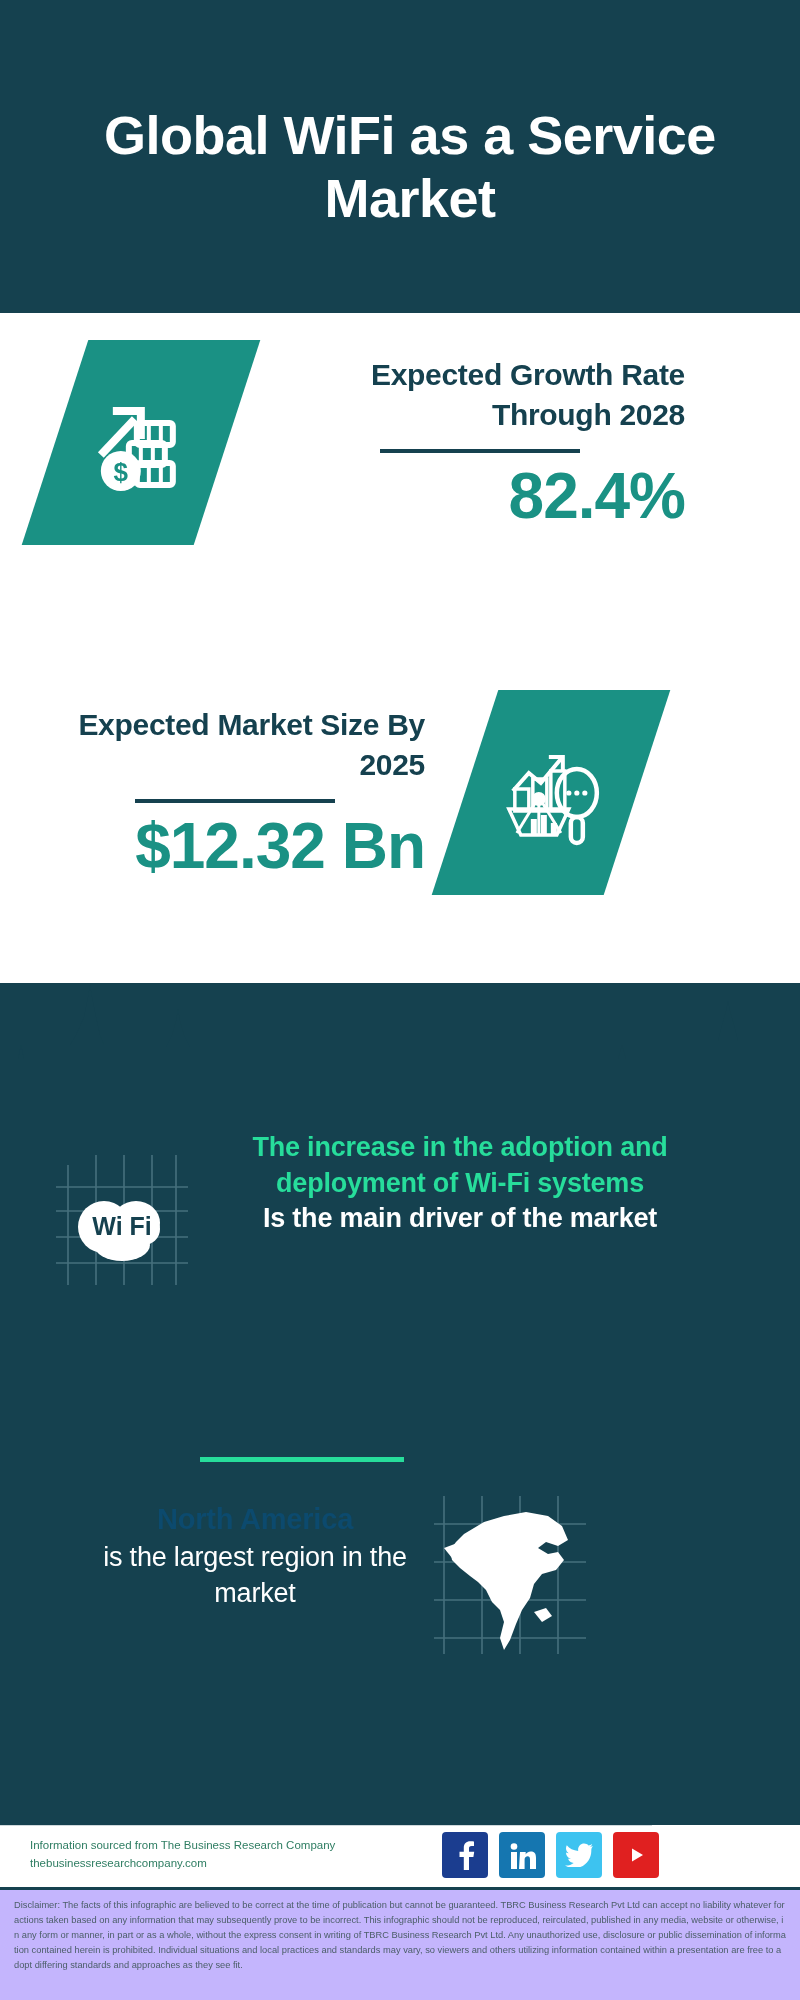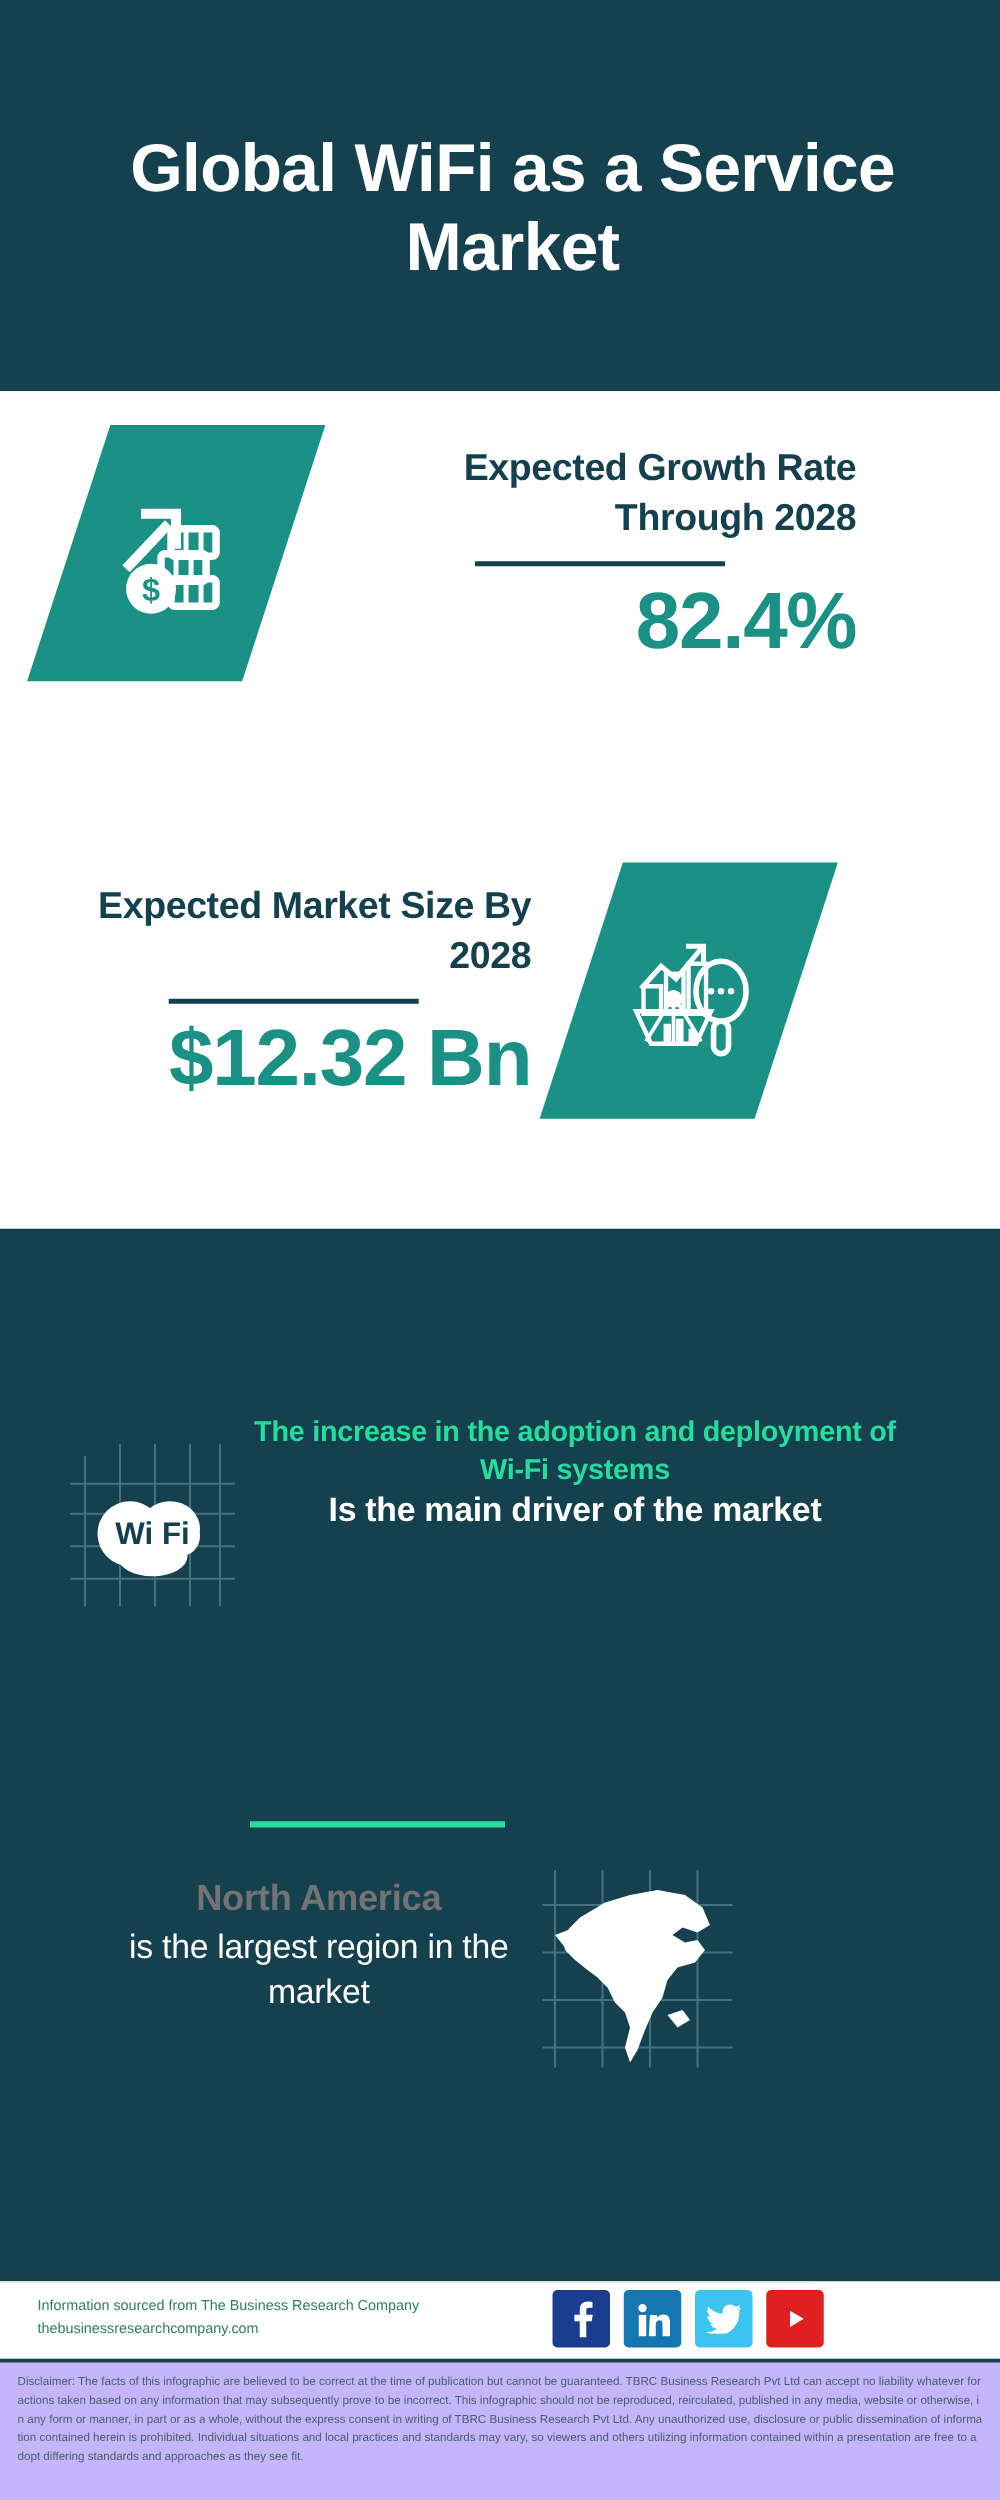--- a/index.html
+++ b/index.html
@@ -72,39 +72,39 @@
     position:absolute; left:0; top:975px; width:800px; height:130px;
     display:block;
   }
 
   
   .driver-block { position:absolute; left:0; top:1130px; width:800px; }
   .driver-inner { position:relative; width:800px; height:230px; }
   .wifi-badge { position:absolute; left:48px; top:15px; width:150px; height:150px; }
   .driver-text { position:absolute; left:200px; top:0; width:520px; text-align:center; }
   .driver-head {
-    color:#27dd9b; font-weight:bold; font-size:23px; line-height:1.32;
+    color:#27dd9b; font-weight:bold; font-size:27px; line-height:1.32;
     letter-spacing:-0.2px;
   }
   .driver-sub {
     color:#ffffff; font-weight:bold; font-size:27px; line-height:1.32;
     letter-spacing:-0.2px;
   }
 
   
   .green-rule {
     position:absolute; left:200px; top:1457px; width:204px; height:5px;
     background:#27dd9b;
   }
 
   
   .region-block { position:absolute; left:0; top:1490px; width:800px; height:200px; }
   .region-text { position:absolute; left:60px; top:10px; width:390px; text-align:center; }
   .region-head {
-    color:#737373; font-weight:bold; font-size:29px; line-height:1.34;
+    color:#0c4a6e; font-weight:bold; font-size:29px; line-height:1.34;
     letter-spacing:-0.2px;
   }
   .region-sub {
     color:#ffffff; font-weight:normal; font-size:27px; line-height:1.34;
     letter-spacing:-0.2px;
   }
   .map-badge { position:absolute; left:430px; top:0; width:160px; height:170px; }
 
   
   .footer-bar {
@@ -176,21 +176,21 @@
     </div>
     <div class="stat-text">
       <div class="stat-label">Expected Growth Rate Through 2028</div>
       <div class="stat-rule"></div>
       <div class="stat-value">82.4%</div>
     </div>
   </div>
 
   <div class="stat-row" id="stat-size">
     <div class="stat-text">
-      <div class="stat-label">Expected Market Size By 2028</div>
+      <div class="stat-label">Expected Market Size By 2025</div>
       <div class="stat-rule"></div>
       <div class="stat-value">$12.32 Bn</div>
     </div>
     <div class="para">
       <div class="para-shape">
         <div class="para-inner">
           <svg width="112" height="112" viewBox="0 0 112 112">
 
             <path d="M18 54 L34 36 L46 46 L66 22" stroke="#fff" stroke-width="4" fill="none"></path>
             <path d="M54 20 L68 20 L68 34" stroke="#fff" stroke-width="4" fill="none"></path>

